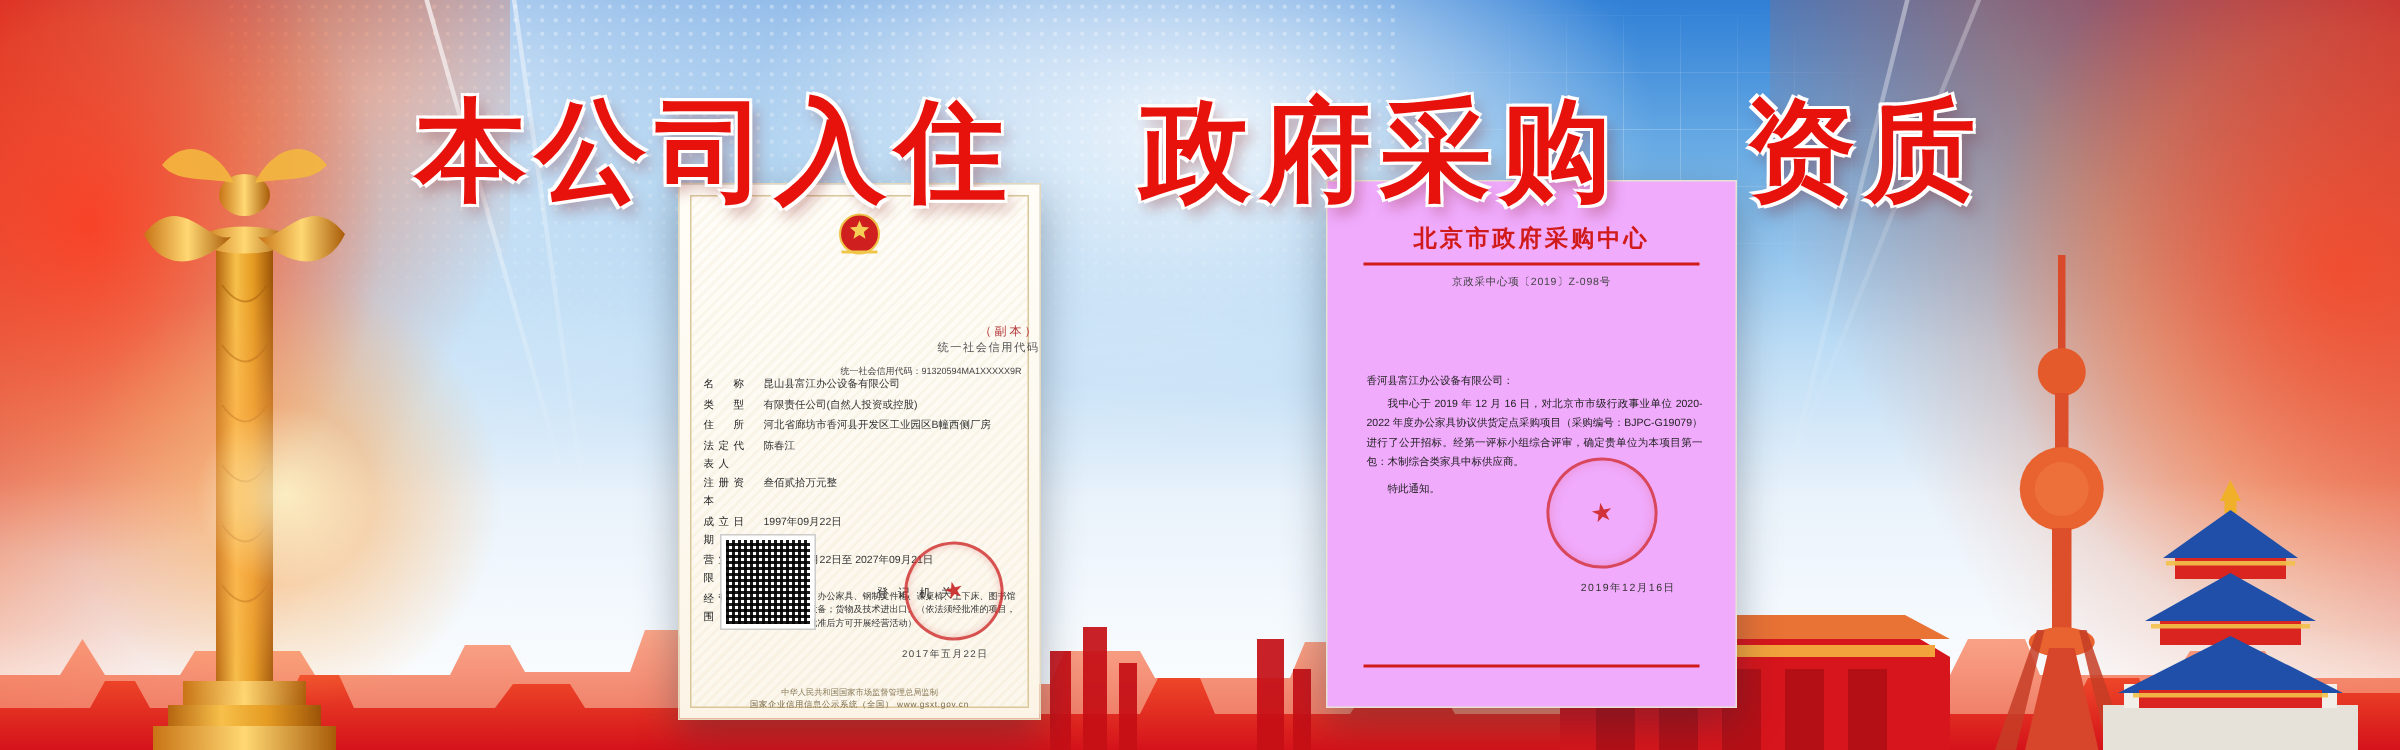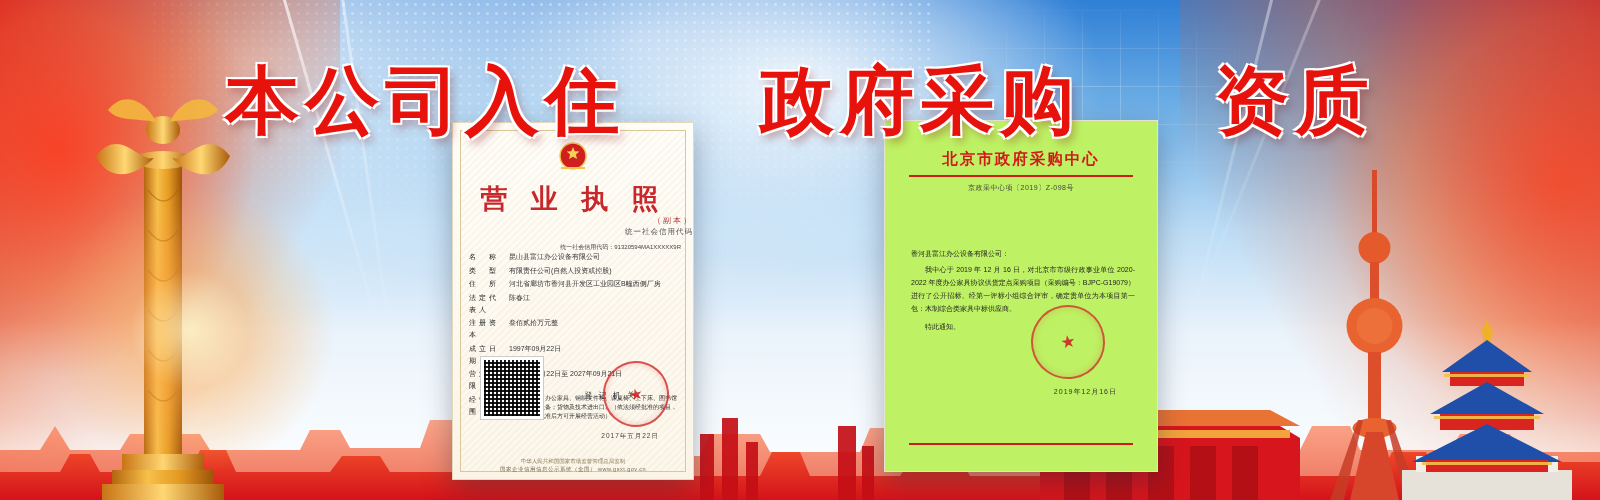--- a/index.html
+++ b/index.html
@@ -63,21 +63,21 @@
   .ray{
     position:absolute;top:-80px;left:300px;width:3px;height:420px;
     background:linear-gradient(180deg, rgba(255,255,255,.85), rgba(255,255,255,0));
     transform-origin:top center;
   }
 
   
   .headline{
     position:absolute;left:0;top:52px;width:1600px;
     text-align:center;
-    font-family:Liberation Mono, monospace;
+    font-family:Liberation Serif, serif;
     font-weight:bold;
     font-size:74px;
     letter-spacing:6px;
     color:#e8120c;
     text-shadow:
        0 0 2px #fff,
        2px 2px 0 #ffffff,
       -2px 2px 0 #ffffff,
        2px -2px 0 #ffffff,
       -2px -2px 0 #ffffff,
@@ -178,21 +178,21 @@
     font-size:5.5px;color:#7a6a4a;letter-spacing:.5px;
   }
   .lic-foot2{
     position:absolute;left:0;right:0;bottom:14px;text-align:center;
     font-size:5.5px;color:#8a7a58;
   }
 
   
   .doc-notice{
     left:884px;top:120px;width:272px;height:350px;
-    background:#bef264;
+    background:#f0abfc;
     border:1px solid #e8e2d4;
   }
   .nt-title{
     position:absolute;left:0;right:0;top:28px;text-align:center;
     font-family:"DejaVu Sans","Liberation Sans",sans-serif;
     font-weight:bold;font-size:15.5px;letter-spacing:2px;color:#d11a1a;
   }
   .nt-rule{
     position:absolute;left:24px;right:24px;top:54px;height:2px;background:#d11a1a;
   }
@@ -372,21 +372,20 @@
   <div class="doc doc-license">
     <div class="lic-inner"></div>
 
     <svg class="lic-emblem" viewBox="0 0 40 40">
       <circle cx="20" cy="19" r="13" fill="#cf1f1f"></circle>
       <circle cx="20" cy="19" r="13" fill="none" stroke="#f0c64a" stroke-width="1.4"></circle>
       <path d="M20,10 l1.8,4.2 4.6,.4 -3.5,3 1.1,4.5 -4-2.4 -4,2.4 1.1,-4.5 -3.5,-3 4.6,-.4 Z" fill="#f5cf55"></path>
       <path d="M8,30 h24 v2 h-24 Z" fill="#f0c64a"></path>
     </svg>
 
-    <div class="lic-title">营 业 执 照</div>
     <div class="lic-sub">（副本）</div>
     <div class="lic-sub2">统一社会信用代码</div>
     <div class="lic-code">统一社会信用代码：91320594MA1XXXXX9R</div>
 
     <div class="lic-fields">
       <div class="lic-row">
         <div class="lic-k">名　称</div>
         <div class="lic-v">昆山县富江办公设备有限公司</div>
       </div>
       <div class="lic-row">

